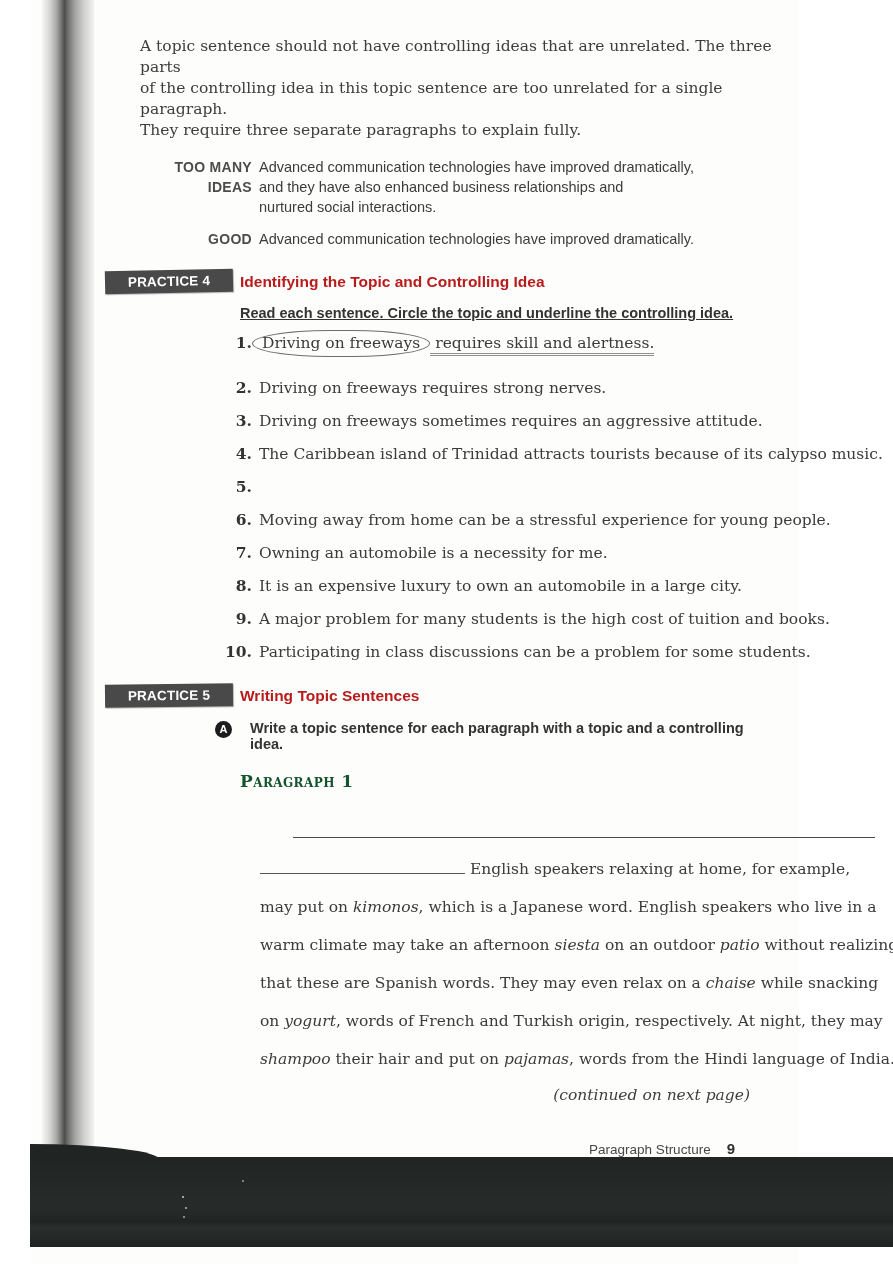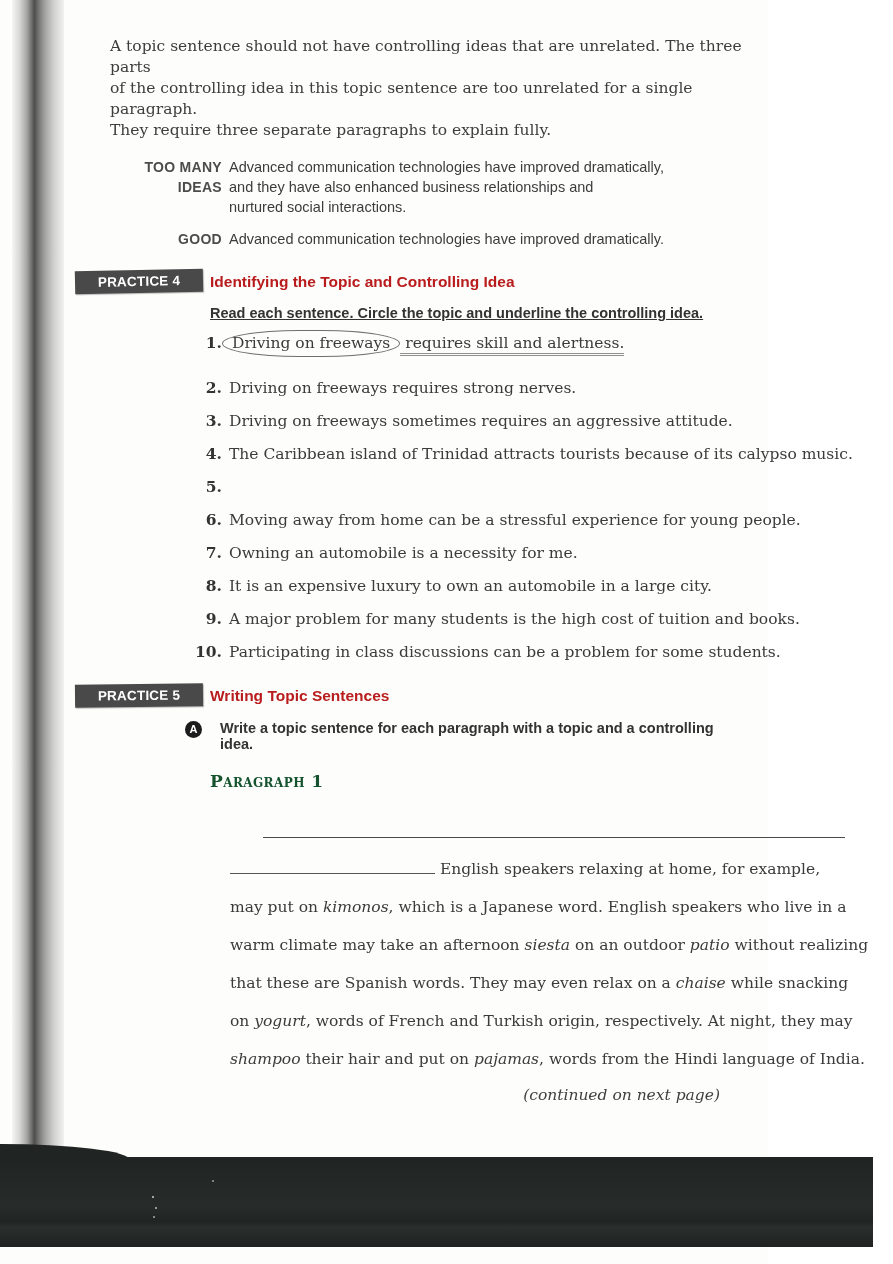--- a/index.html
+++ b/index.html
@@ -4,21 +4,21 @@
 <style>
   html,body{margin:0;padding:0;}
   body{
     width:893px;height:1264px;
     background:#ffffff;
     font-family:"DejaVu Serif", serif;
     position:relative;
     overflow:hidden;
   }
   .page{
-    position:relative;width:768px;height:1264px;background:#fdfdfc;
+    position:relative;width:768px;height:1264px;background:#fdfdfc;margin-left:30px;
   }
   
   .binding{
     position:absolute;left:12px;top:0;width:52px;height:1150px;
     background:linear-gradient(to right,
       #f6f6f5 0%, #d8d8d6 14%, #a8a8a6 28%, #6e6e6c 38%, #4e4e4c 43%,
       #787876 52%, #a5a5a3 64%, #cfcfcd 80%, #f2f2f1 100%);
   }
   .content{
     position:relative;
@@ -252,19 +252,22 @@
 
     <p class="paragraph1" id="paragraph1"><span class="inline-blank"></span><span> English speakers relaxing at home, for example,
 may put on </span><i>kimonos</i><span>, which is a Japanese word. English speakers who live in a
 warm climate may take an afternoon </span><i>siesta</i><span> on an outdoor </span><i>patio</i><span> without realizing
 that these are Spanish words. They may even relax on a </span><i>chaise</i><span> while snacking
 on </span><i>yogurt</i><span>, words of French and Turkish origin, respectively. At night, they may
 </span><i>shampoo</i><span> their hair and put on </span><i>pajamas</i><span>, words from the Hindi language of India.</span></p>
 
     <p class="continued">(continued on next page)</p>
 
+    <div class="footer">
+      <span>Paragraph Structure</span><span class="pagenum">9</span>
+    </div>
 
   </div>
 
   <div class="band-curve"></div>
   <div class="bottom-band"></div>
   <div class="speckles"></div>
 </div>
 
 </body></html>

